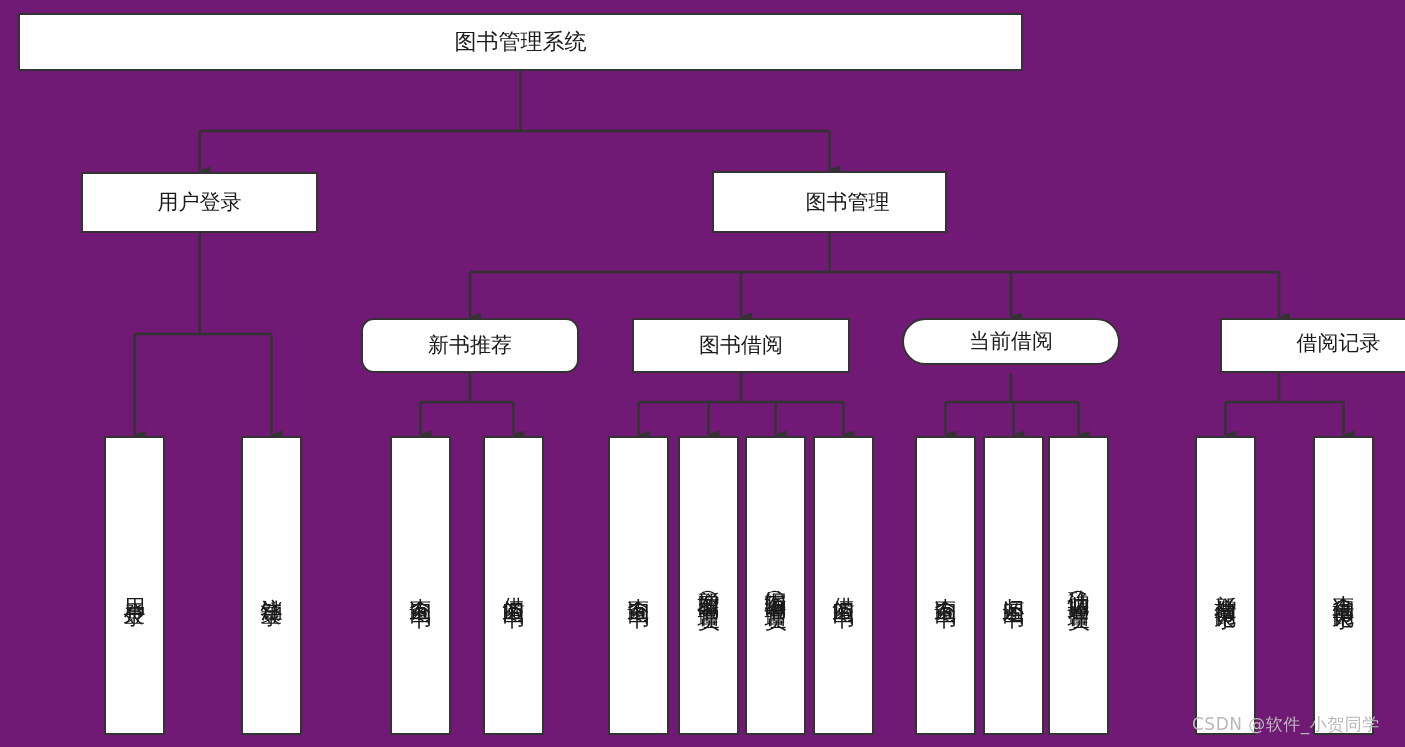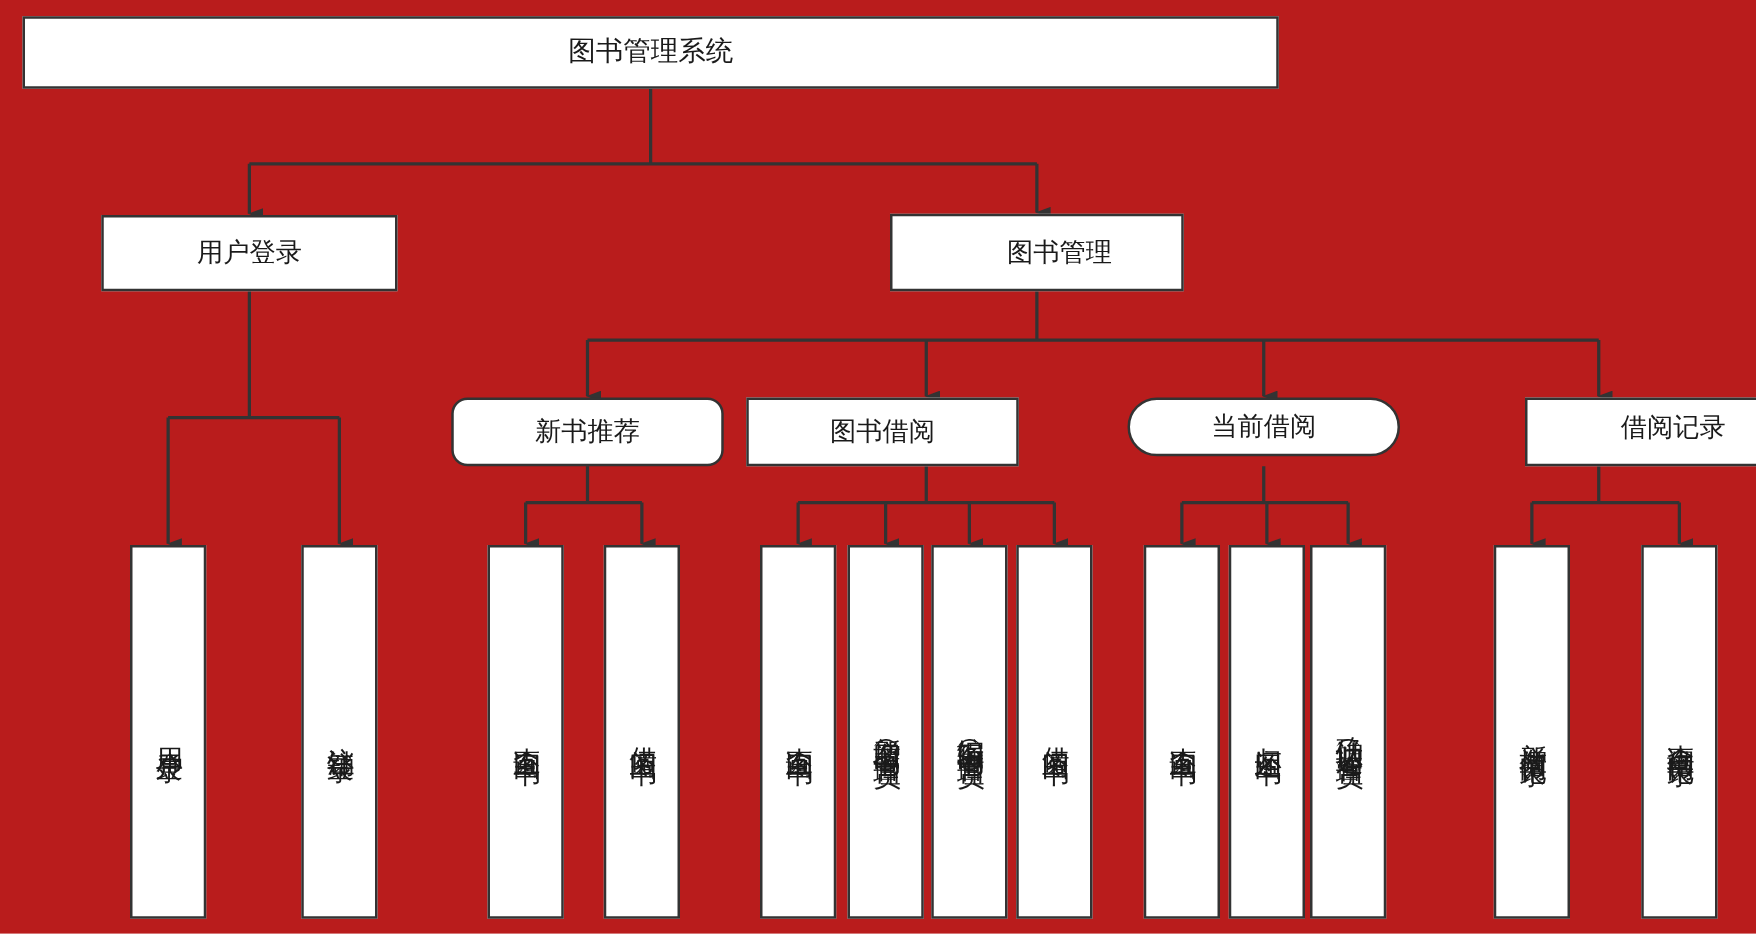--- a/index.html
+++ b/index.html
@@ -4,21 +4,21 @@
 <style>
   html, body {
     margin: 0;
     padding: 0;
     background: #ffffff;
   }
   #canvas {
     position: relative;
     width: 1405px;
     height: 747px;
-    background: #b91c1c;
+    background: #701a75;
     font-family: "DejaVu Sans", "Liberation Sans", sans-serif;
     overflow: hidden;
   }
   svg#edges {
     position: absolute;
     left: 0;
     top: 0;
     width: 1405px;
     height: 747px;
     pointer-events: none;
@@ -122,21 +122,21 @@
       </div>
       <div class="node horiz" style="left: 81px; top: 172px; width: 237px; height: 61px;">
         <span class="node-label">用户登录</span>
       </div>
       <div class="node horiz" style="left: 712px; top: 171px; width: 235px; height: 62px; padding-left: 36px;">
         <span class="node-label">图书管理</span>
       </div>
       <div class="node horiz" style="left: 361px; top: 318px; width: 218px; height: 55px; border-radius: 13px;">
         <span class="node-label">新书推荐</span>
       </div>
-      <div class="node horiz" style="left: 597px; top: 318px; width: 218px; height: 55px;">
+      <div class="node horiz" style="left: 632px; top: 318px; width: 218px; height: 55px;">
         <span class="node-label">图书借阅</span>
       </div>
       <div class="node horiz" style="left: 902px; top: 318px; width: 218px; height: 47px; border-radius: 26px;">
         <span class="node-label">当前借阅</span>
       </div>
       <div class="node horiz" style="left: 1220px; top: 318px; width: 237px; height: 55px; font-family: Liberation Mono, monospace;">
         <span class="node-label">借阅记录</span>
       </div>
       <div class="node vert" style="left: 104px; top: 436px; width: 61px; height: 299px;">
         <span class="node-label">用户登录</span>
@@ -172,14 +172,15 @@
         <span class="node-label">确认归还（管理员）</span>
       </div>
       <div class="node vert" style="left: 1195px; top: 436px; width: 61px; height: 299px;">
         <span class="node-label">新增借阅记录</span>
       </div>
       <div class="node vert" style="left: 1313px; top: 436px; width: 61px; height: 299px;">
         <span class="node-label">查询借阅记录</span>
       </div>
     </div>
 
+  <div class="watermark" style="left:1192px; top:713px;">CSDN @软件_小贺同学</div>
 
 </div>
 
 </body></html>

